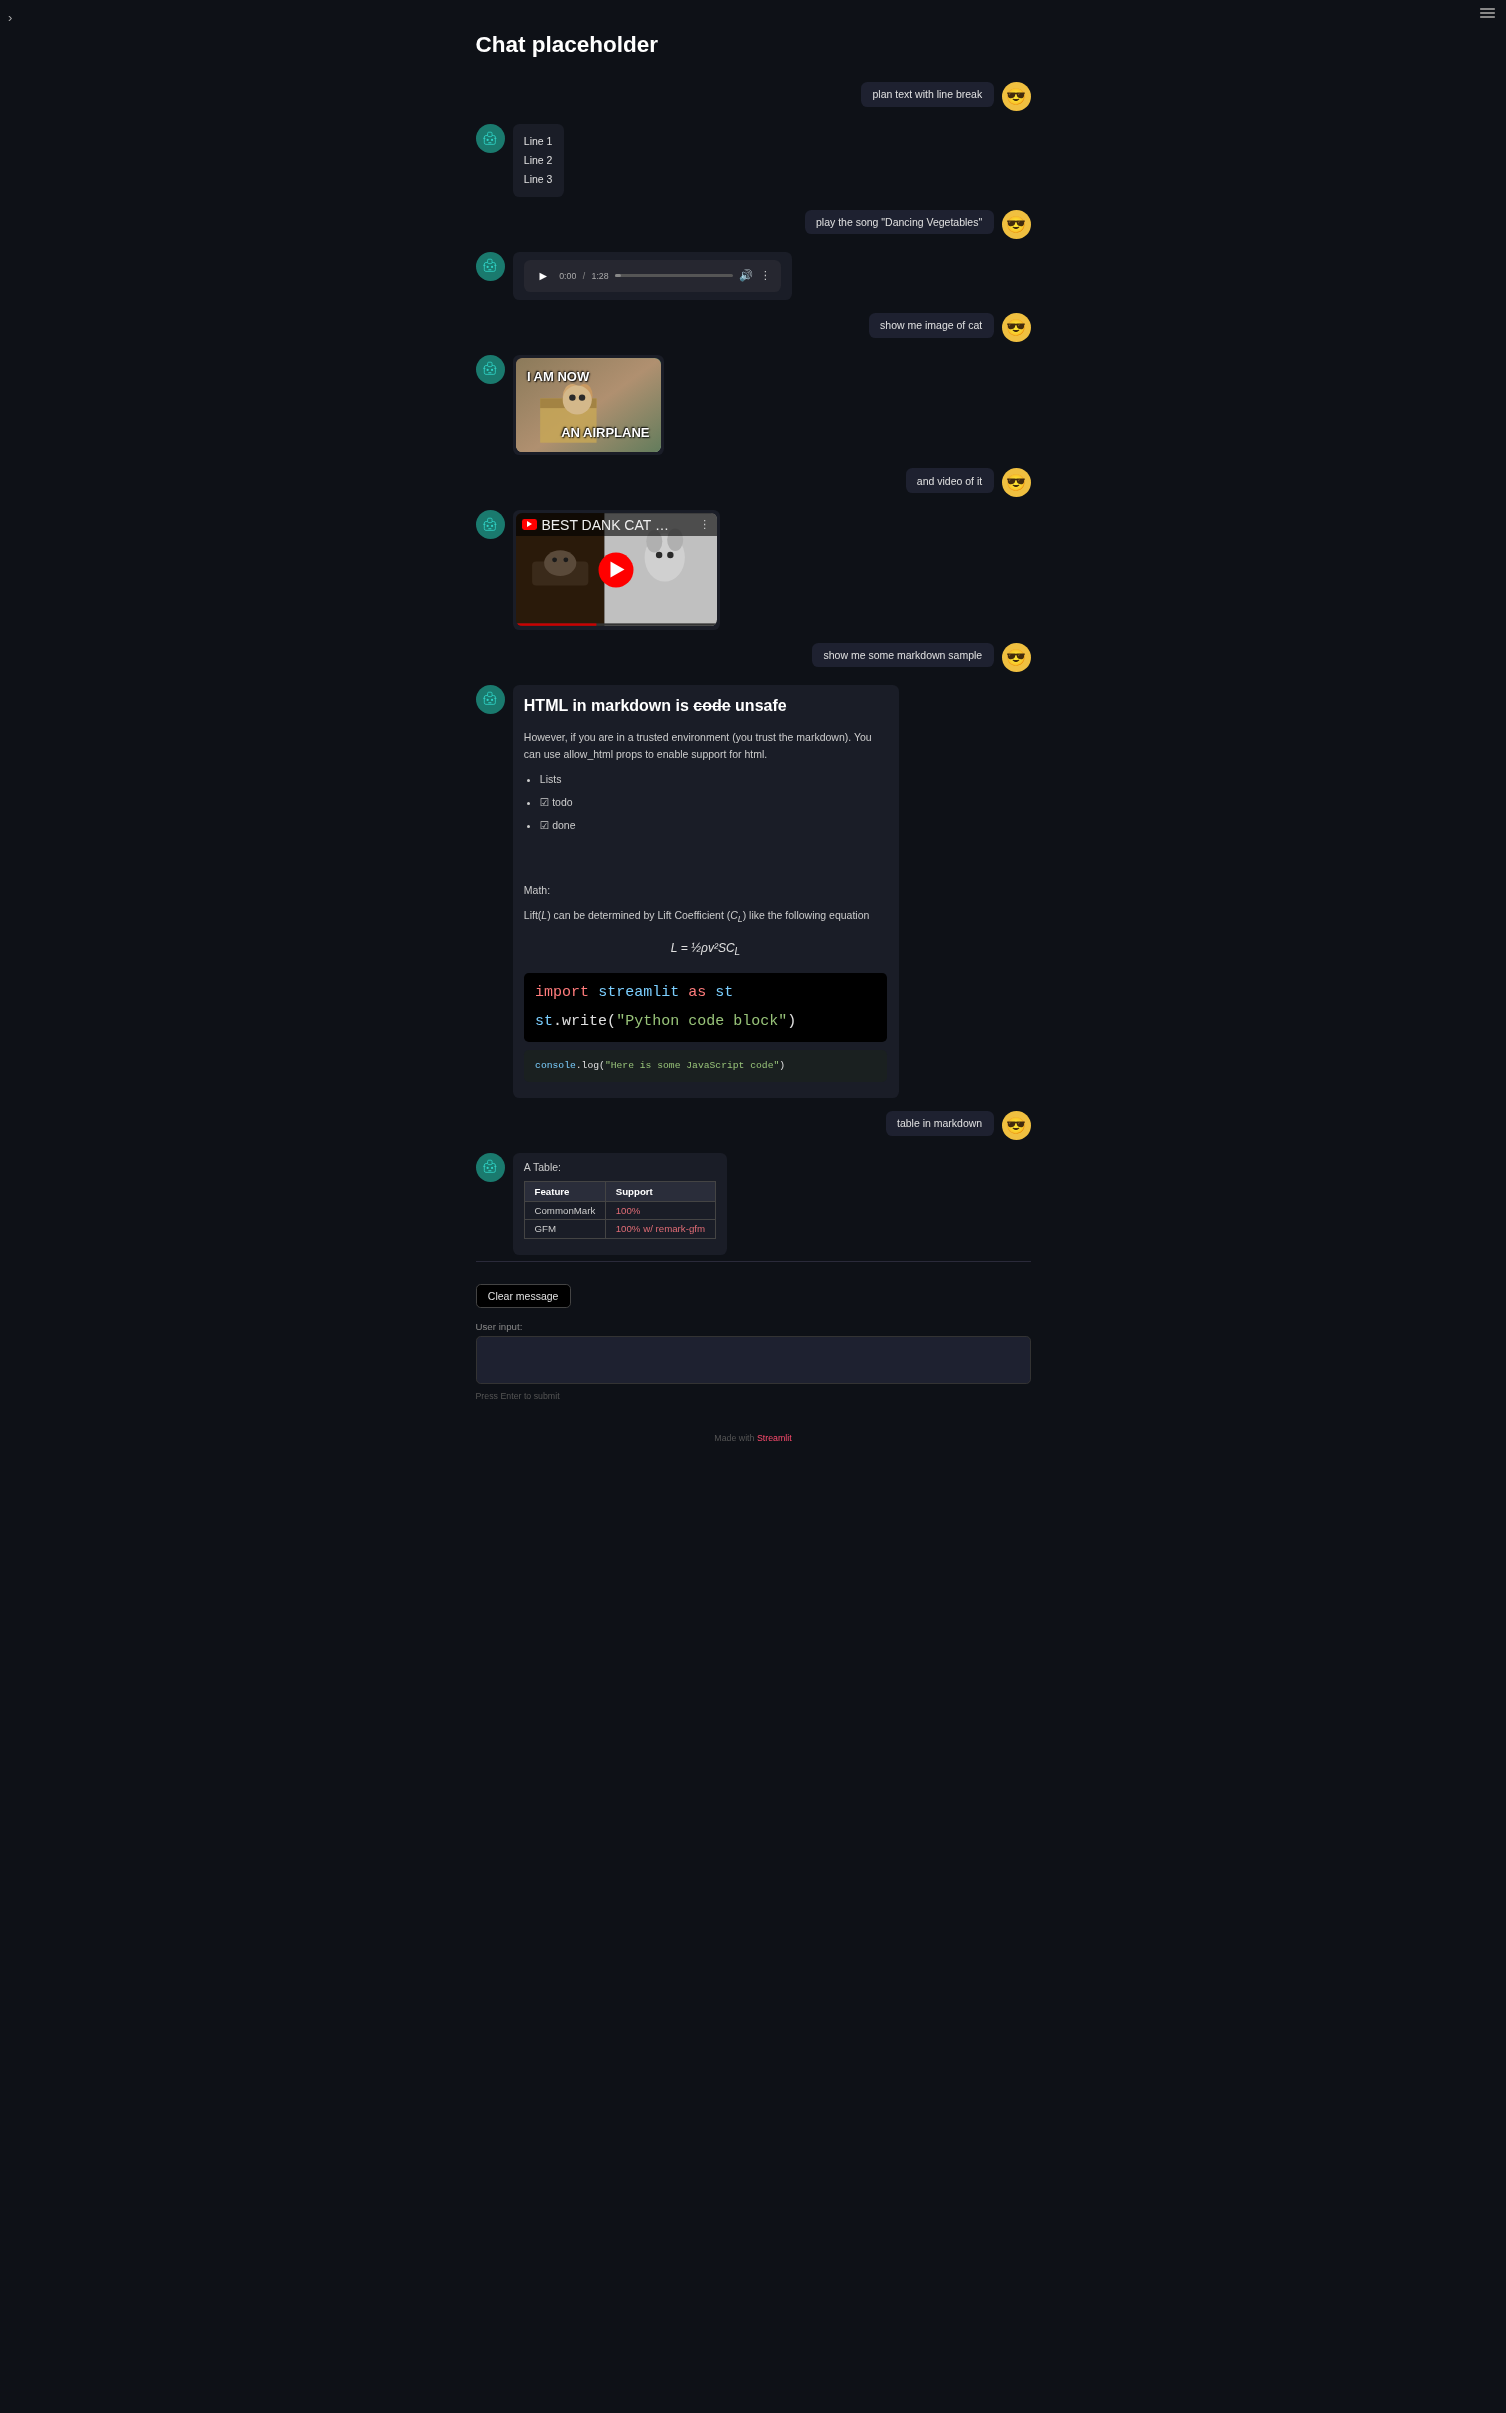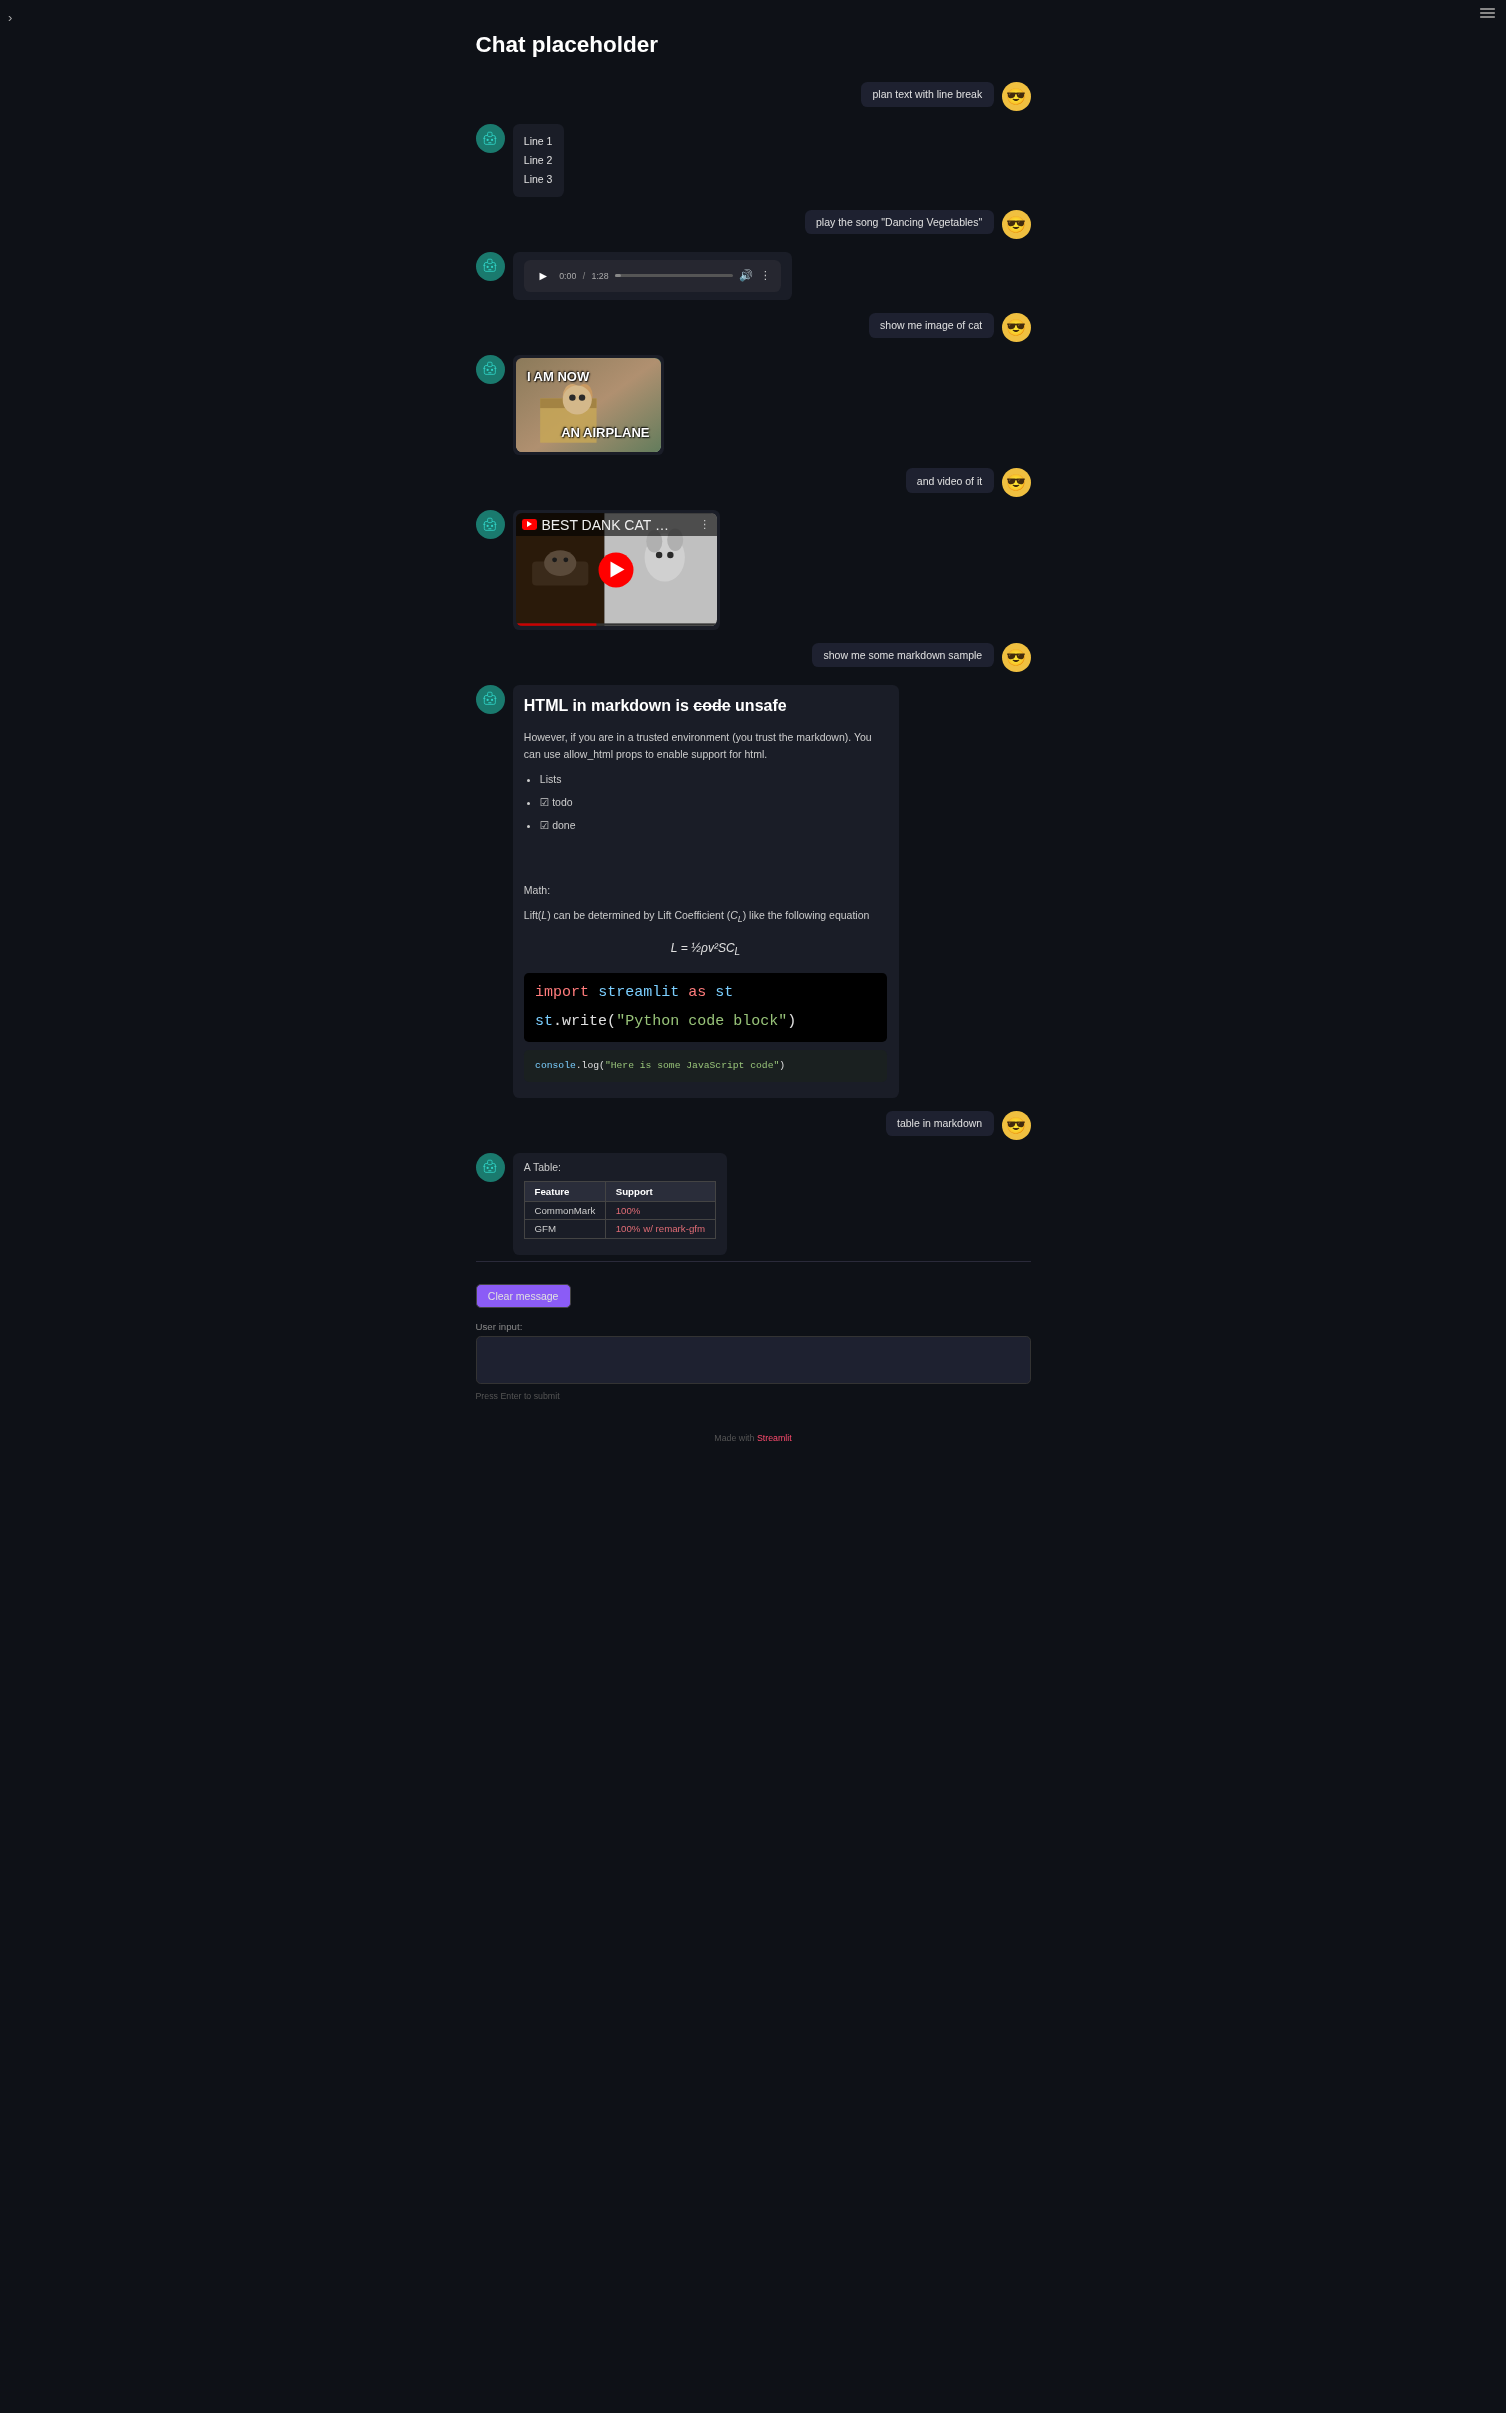--- a/index.html
+++ b/index.html
@@ -395,21 +395,21 @@
 
     
     .section-divider {
       height: 0.8px;
       background: #2a2a3a;
       margin: 6.4px 0;
     }
 
     
     .clear-button {
-      background-color: #8b5cf6;
+      background-color: #000000;
       color: #e0e0e0;
       border: 0.8px solid #444;
       border-radius: 4.8px;
       padding: 4.8px 11.3px;
       cursor: pointer;
       font-size: 10.5px;
       margin-top: 16px;
     }
 
     

